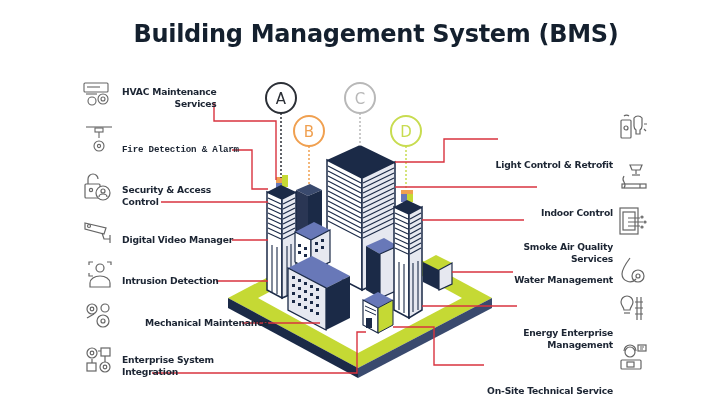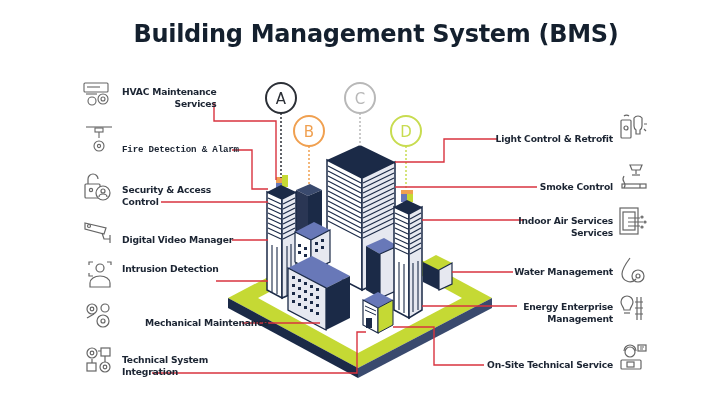--- a/index.html
+++ b/index.html
@@ -1,19 +1,19 @@
 <!DOCTYPE html>
 <html><head>
   <meta charset="utf-8">
   <style>
     html, body { margin: 0; padding: 0; background: #ffffff; }
     body { width: 720px; height: 404px; position: relative; overflow: hidden; font-family: "Liberation Sans", sans-serif; }
     .title { position: absolute; left: 16px; top: 20px; width: 720px; text-align: center; font-family: "DejaVu Sans", sans-serif; font-weight: bold; font-size: 24px; color: #14202e; letter-spacing: -0.3px; }
     .label { position: absolute; font-family: "DejaVu Sans", sans-serif; font-weight: bold; font-size: 9.2px; line-height: 12px; color: #1c2533; white-space: nowrap; letter-spacing: -0.2px; }
-    .label.right { text-align: right; }
+    .label.right { text-align: right; margin-top: 26px; }
     .icon { position: absolute; width: 30px; height: 30px; }
     svg.diagram { position: absolute; left: 0; top: 0; }
     .circle-label { font-family: "DejaVu Sans", sans-serif; font-size: 15px; }
   </style>
 </head>
 <body>
 
 <div class="title">Building Management System (BMS)</div>
 
 <svg class="diagram" width="720" height="404" viewBox="0 0 720 404" xmlns="http://www.w3.org/2000/svg">
@@ -296,42 +296,42 @@
 <div class="label" style="left:122px;top:144px;font-family:Liberation Mono, monospace;">
   <div>Fire Detection &amp; Alarm</div>
 </div>
 <div class="label" style="left:122px;top:184px;">
   <div>Security &amp; Access</div>
   <div>Control</div>
 </div>
 <div class="label" style="left:122px;top:234px;">
   <div>Digital Video Manager</div>
 </div>
-<div class="label" style="left:122px;top:263px;">
+<div class="label" style="left:122px;top:275px;">
   <div>Intrusion Detection</div>
 </div>
 <div class="label" style="left:122px;top:317px;margin-left:23px;">
   <div>Mechanical Maintenance</div>
 </div>
 <div class="label" style="left:122px;top:354px;">
-  <div>Technical System</div>
+  <div>Enterprise System</div>
   <div>Integration</div>
 </div>
 
 <div class="label right" style="right:107px;top:133px;">
   <div>Light Control &amp; Retrofit</div>
 </div>
 <div class="label right" style="right:107px;top:181px;">
-  <div>Smoke Control</div>
+  <div>Indoor Control</div>
 </div>
 <div class="label right" style="right:107px;top:215px;">
-  <div>Indoor Air Services</div>
+  <div>Smoke Air Quality</div>
   <div>Services</div>
 </div>
-<div class="label right" style="right:107px;top:266px;">
+<div class="label right" style="right:107px;top:248px;">
   <div>Water Management</div>
 </div>
 <div class="label right" style="right:107px;top:301px;">
   <div>Energy Enterprise</div>
   <div>Management</div>
 </div>
 <div class="label right" style="right:107px;top:359px;padding-left:7px;">
   <div>On-Site Technical Service</div>
 </div>
 

